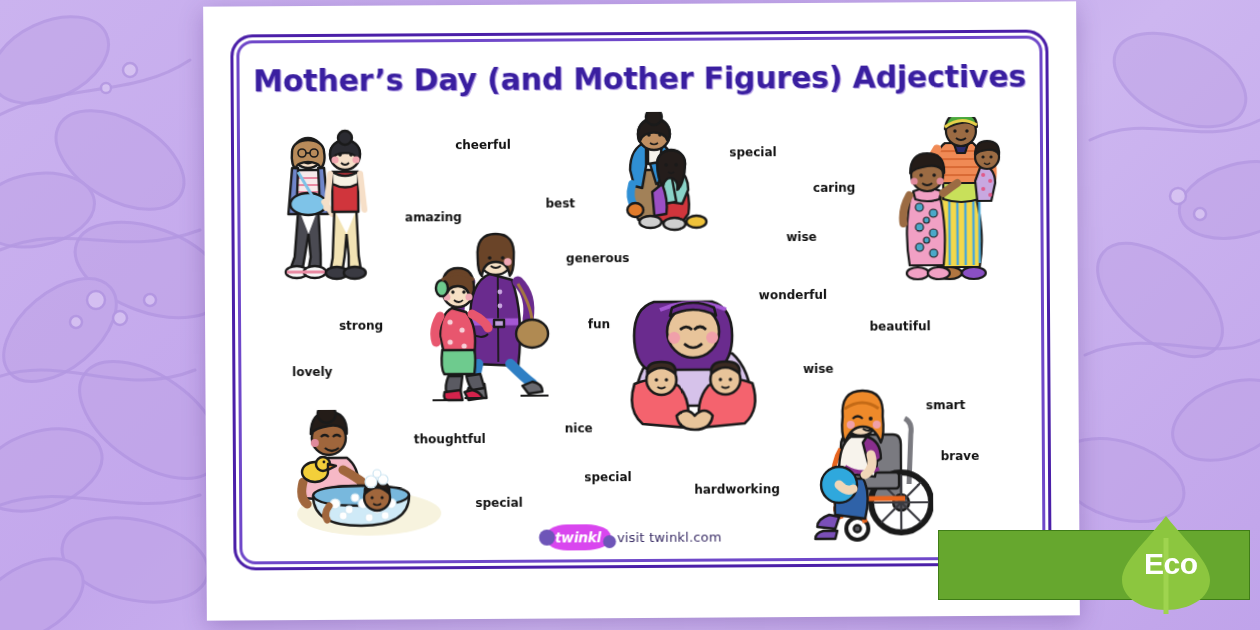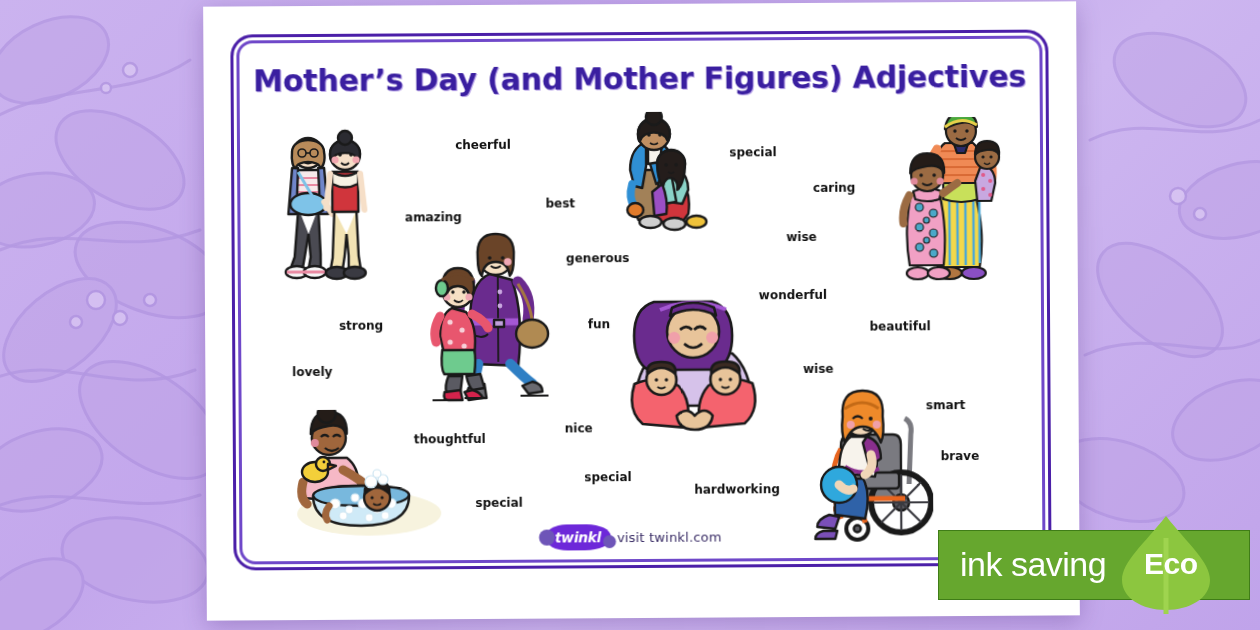--- a/index.html
+++ b/index.html
@@ -89,21 +89,21 @@
     position: absolute;
     transform: translate(-50%, -50%);
     display: flex;
     align-items: center;
     gap: 6px;
   }
   .twinkl-blob {
     position: relative;
     width: 66px;
     height: 26px;
-    background: #6d28d9;
+    background: #d946ef;
     border-radius: 40% 45% 48% 42% / 60% 58% 55% 62%;
     display: flex;
     align-items: center;
     justify-content: center;
   }
   .twinkl-blob::before {
     content: "";
     position: absolute;
     left: -6px;
     top: 5px;
@@ -587,21 +587,20 @@
           <span class="twinkl-word">twinkl</span>
         </div>
         <span class="twinkl-url">visit twinkl.com</span>
       </div>
 
     </div>
   </div>
 
   <div class="eco">
     <div class="eco-bar"></div>
-    <span class="eco-label">ink saving</span>
     <svg class="eco-leaf" viewBox="0 0 96 100">
       <path d="M48 2 C 70 30, 92 48, 92 66 C 92 84, 72 96, 48 96 C 24 96, 4 84, 4 66 C 4 48, 26 30, 48 2 Z" fill="#8cc63f"></path>
       <path d="M48 24 V 100" stroke="#9fd44f" stroke-width="5" fill="none"></path>
     </svg>
     <span class="eco-word">Eco</span>
   </div>
 
 </div>
 
 </body></html>

